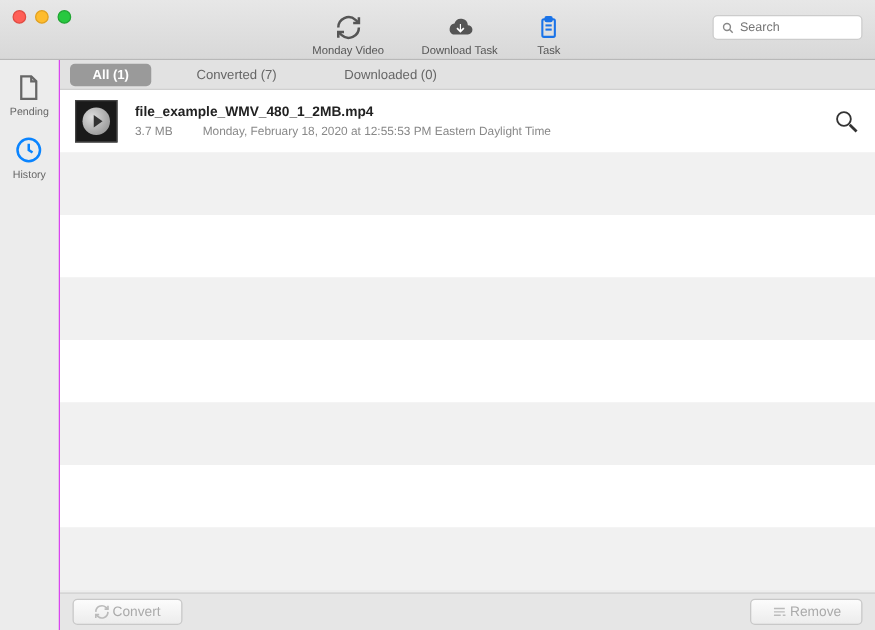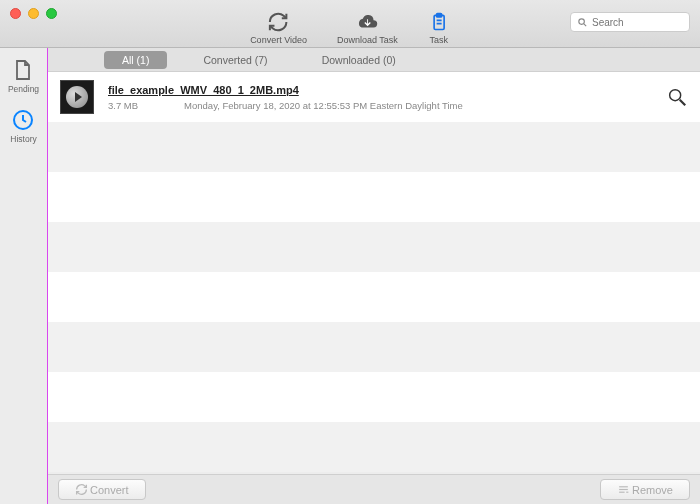--- a/index.html
+++ b/index.html
@@ -81,21 +81,21 @@
       padding-left: 8px;
       gap: 18px;
       font-size: 10.5px;
     }
     .tab {
       padding: 3px 18px;
       border-radius: 4px;
       color: #666;
       cursor: pointer;
     }
-    .tab.active { background: #9a9a9a; color: #fff; font-weight: 400; margin-left: 48px; }
+    .tab.active { background: #9a9a9a; color: #fff; font-weight: 700; }
 
     .list { flex: 1; overflow-y: auto; }
     .row {
       height: 50px;
       display: flex; align-items: center;
       padding: 0 12px;
       position: relative;
     }
     .row.alt0 { background: #ffffff; }
     .row.alt1 { background: #f1f1f1; }
@@ -113,22 +113,22 @@
     }
     .thumb .play::after {
       content: ""; display: block;
       width: 0; height: 0;
       border-left: 7px solid #333;
       border-top: 5px solid transparent;
       border-bottom: 5px solid transparent;
       margin-left: 2px;
     }
     .file-info { display: flex; flex-direction: column; gap: 4px; }
-    .file-name { font-size: 11px; font-weight: 600; color: #222; text-decoration: underline; }
-    .file-meta { display: flex; gap: 46px; font-size: 9.5px; color: #888; }
+    .file-name { font-size: 11px; font-weight: 600; color: #222; }
+    .file-meta { display: flex; gap: 24px; font-size: 9.5px; color: #888; }
     .row-action {
       position: absolute; right: 12px; top: 50%; transform: translateY(-50%);
       width: 22px; height: 22px;
       cursor: pointer;
     }
 
     .bottom-bar {
       height: 30px;
       background: #e6e6e6;
       border-top: 1px solid #cfcfcf;
@@ -159,21 +159,21 @@
   <div class="toolbar-center">
     <div class="toolbar-btn">
       <span class="ticon">
         <svg viewBox="0 0 24 24" width="22" height="22" fill="none" stroke="#555" stroke-width="2.2">
           <path d="M3 12a9 9 0 0 1 15-6.7L21 8"></path>
             <path d="M21 3v5h-5"></path>
           <path d="M21 12a9 9 0 0 1-15 6.7L3 16"></path>
             <path d="M3 21v-5h5"></path>
         </svg>
       </span>
-      <span>Convert Video</span>
+      <span>Monday Video</span>
     </div>
     <div class="toolbar-btn">
       <span class="ticon">
         <svg viewBox="0 0 24 24" width="22" height="22" fill="#555">
           <path d="M19 18a4 4 0 0 0 0-8 6 6 0 0 0-11.7-1.5A5 5 0 0 0 6 18h13z"></path>
           <path fill="#fff" d="M12 9v5l-2-2-1 1 3.5 3.5L16 13l-1-1-2 2V9z"></path>
         </svg>
       </span>
       <span>Download Task</span>
     </div>

